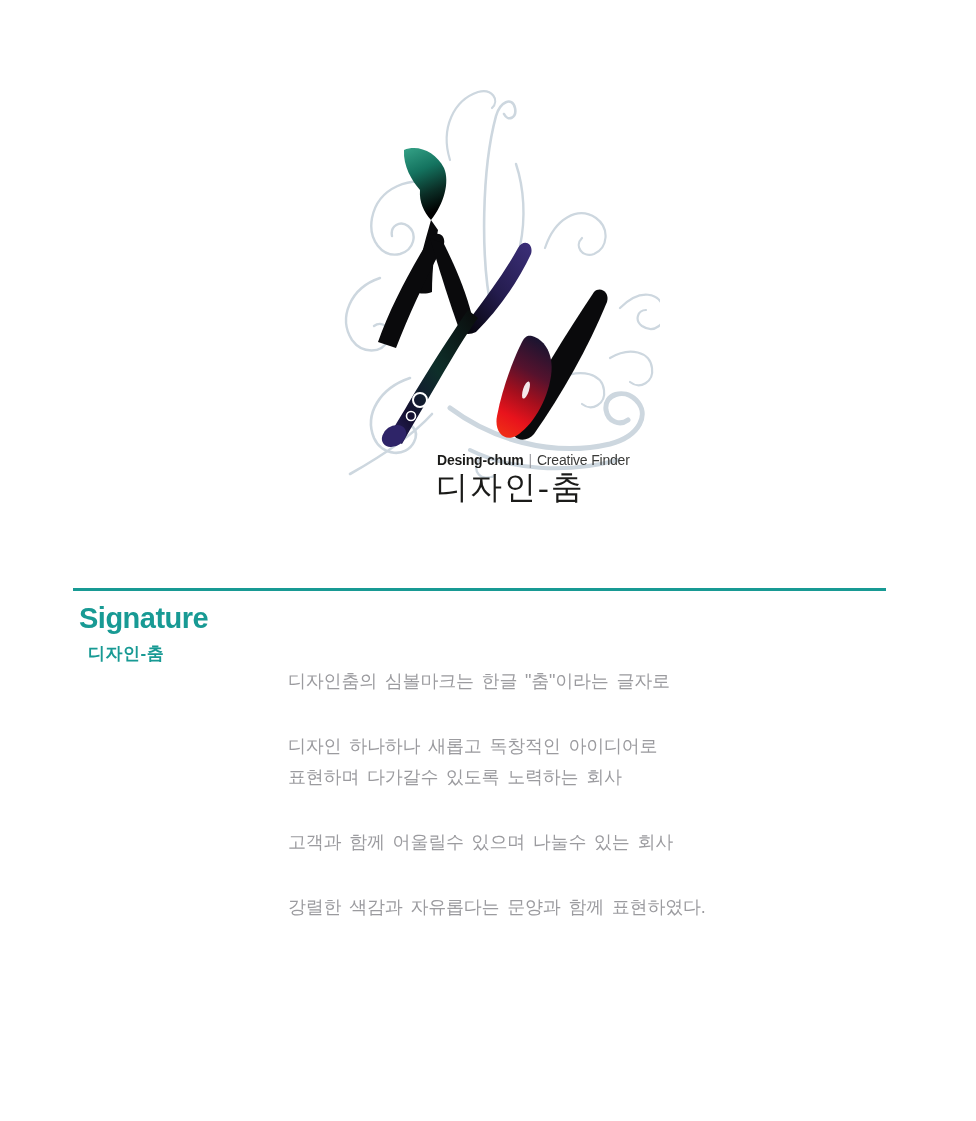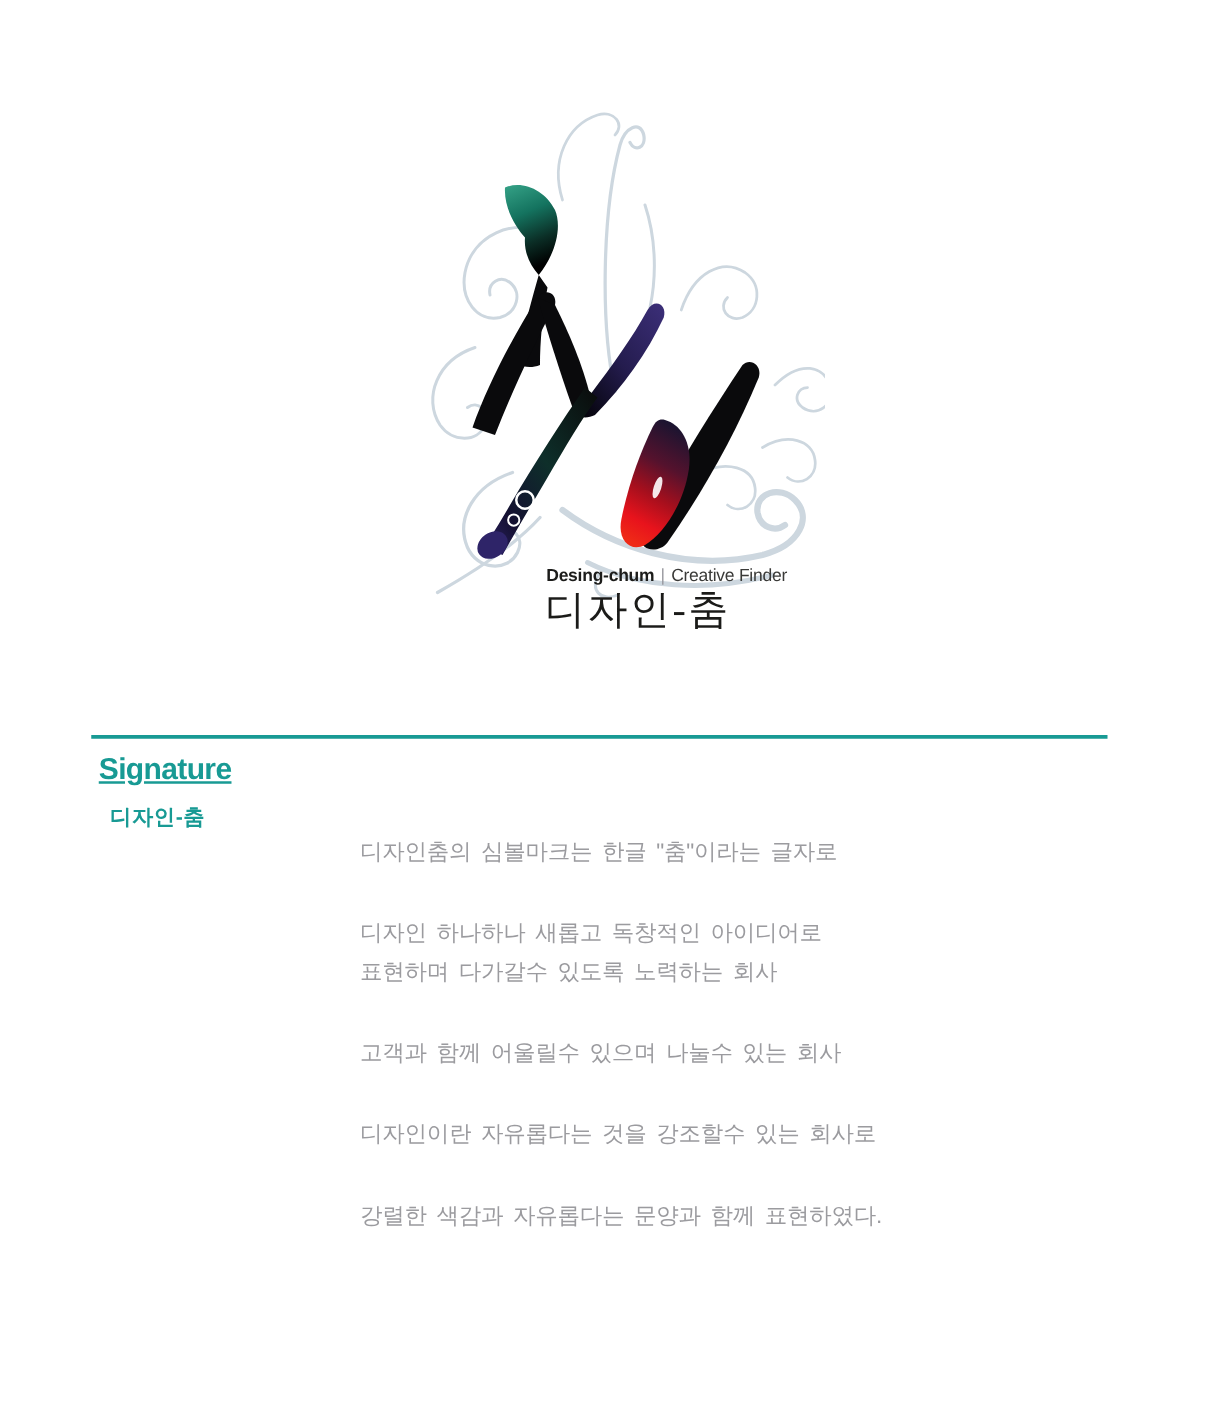--- a/index.html
+++ b/index.html
@@ -18,21 +18,21 @@
   .brand-en .t{font-weight:400;color:#3a3a38;}
   .brand-ko{
     position:absolute;left:436px;top:466px;white-space:nowrap;
     font-family:"Liberation Serif","DejaVu Serif",serif;
     font-size:32px;color:#1b1b19;letter-spacing:2px;font-weight:500;
   }
   
   .rule{position:absolute;left:73px;top:588px;width:813px;height:3px;background:#189a94;}
   .sec-title{
     position:absolute;left:79px;top:602px;margin:0;
-    font-size:24px;font-weight:bold;color:#189a94;letter-spacing:-0.5px;text-decoration:underline;
+    font-size:29px;font-weight:bold;color:#189a94;letter-spacing:-0.5px;
   }
   .sec-sub{
     position:absolute;left:88px;top:642px;margin:0;
     font-size:17px;font-weight:bold;color:#189a94;letter-spacing:0.5px;
   }
   
   .copy{position:absolute;left:288px;top:666px;width:560px;}
   .copy p{
     margin:0 0 34px 0;font-size:18px;line-height:31px;
     color:#9b9b9f;letter-spacing:-0.2px;word-spacing:3px;
@@ -118,20 +118,17 @@
       <span>디자인춤의 심볼마크는 한글 "춤"이라는 글자로</span><br>
     </p>
     <p>
       <span>디자인 하나하나 새롭고 독창적인 아이디어로</span><br>
       <span>표현하며 다가갈수 있도록 노력하는 회사</span>
     </p>
     <p>
       <span>고객과 함께 어울릴수 있으며 나눌수 있는 회사</span>
     </p>
     <p>
-      <span>디자인이란 자유롭다는 것을 강조할수 있는 회사로</span>
-    </p>
-    <p>
       <span>강렬한 색감과 자유롭다는 문양과 함께 표현하였다.</span>
     </p>
   </div>
 
 </div>
 
 </body></html>

